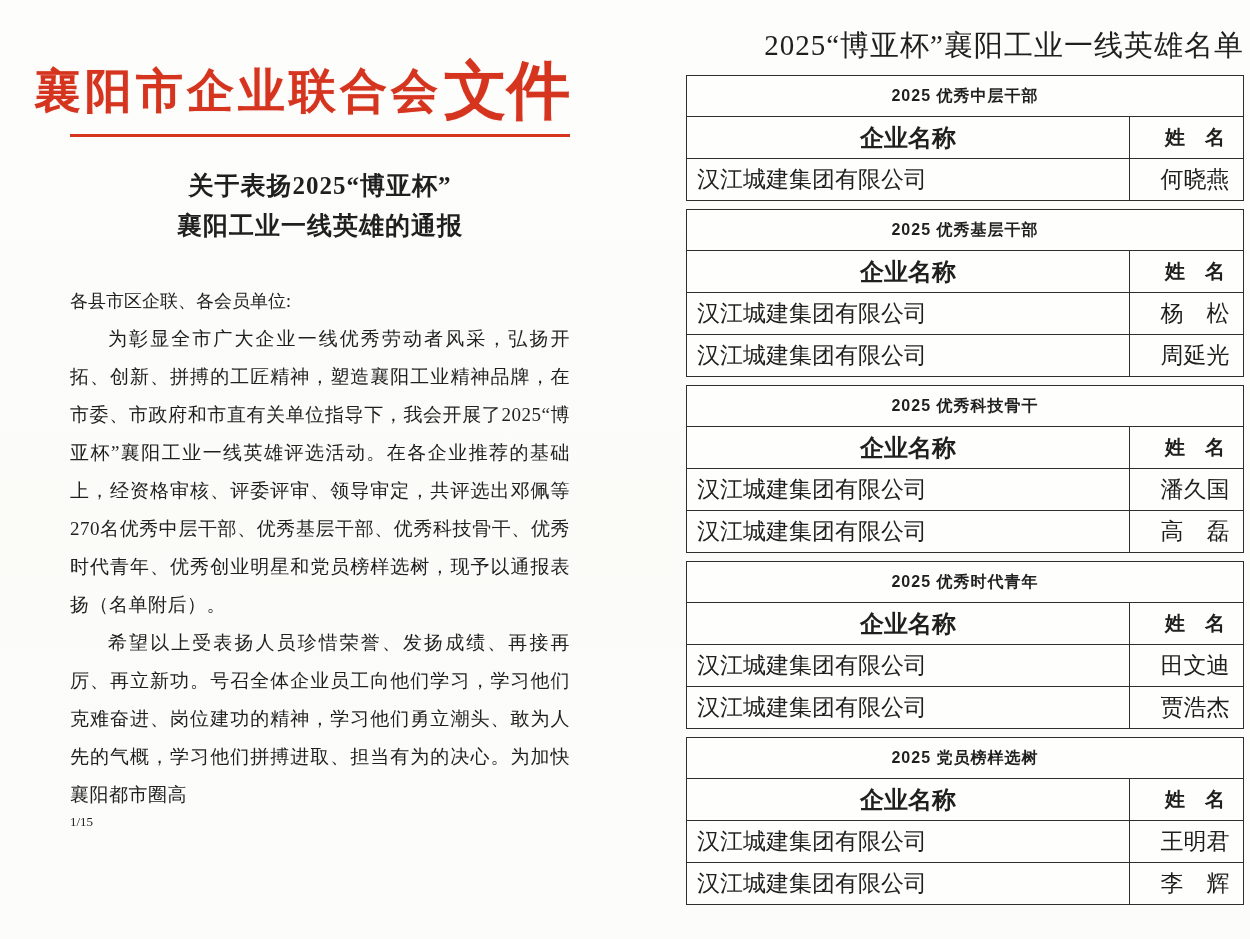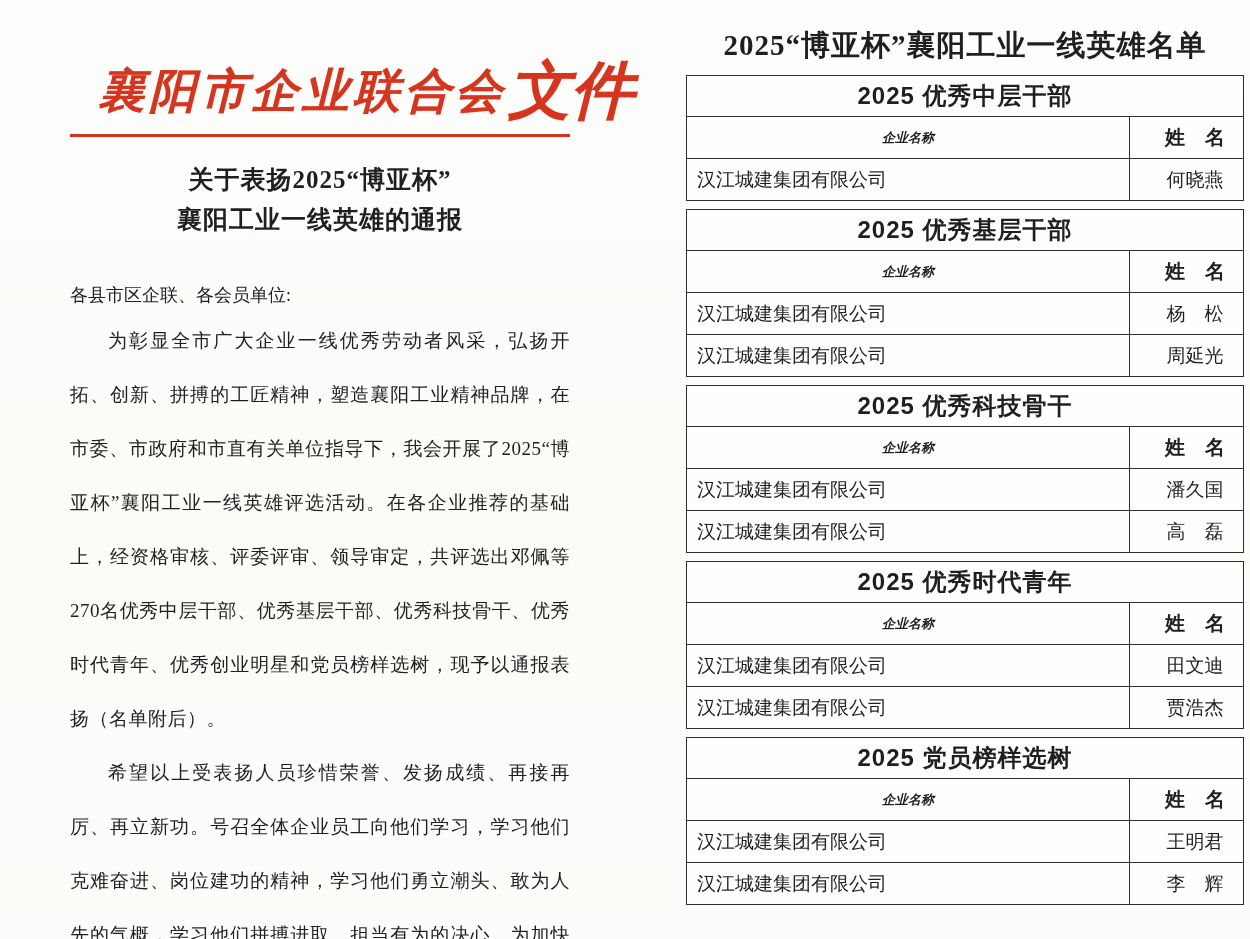--- a/index.html
+++ b/index.html
@@ -13,67 +13,67 @@
     position:relative;
     width:1250px;height:939px;
     background:linear-gradient(180deg,#fdfdfc 0%,#fbfbf8 55%,#fcfcfa 100%);
     color:var(--ink);
     font-family:"Liberation Serif","DejaVu Serif",serif;
     overflow:hidden;
   }
 
   
   .page-left{position:absolute;left:70px;top:60px;width:500px;}
-  .letterhead{display:flex;align-items:center;justify-content:flex-start;padding-left:28px;font-style:italic;}
+  .letterhead{display:flex;align-items:center;justify-content:flex-end;padding-left:28px;}
   .org-names{display:flex;flex-direction:column;}
   .org-line{
     font-weight:bold;color:var(--red);
     font-size:47px;line-height:1.28;letter-spacing:4px;white-space:nowrap;
     text-shadow:0 0 1px rgba(213,52,30,.45);
   }
   .doc-type{
     font-weight:bold;color:var(--red);
     font-size:63px;line-height:1;margin-left:2px;white-space:nowrap;
     text-shadow:0 0 1px rgba(213,52,30,.45);
   }
   .doc-number{text-align:center;font-size:18px;font-weight:600;letter-spacing:1px;margin-top:20px;}
   .red-rule{height:3px;background:var(--red);margin-top:11px;}
   .doc-title{
     text-align:center;font-weight:bold;font-size:25px;line-height:40px;
-    letter-spacing:1px;margin-top:23px;
+    letter-spacing:1px;margin-top:29px;
   }
   .salutation{font-size:18px;line-height:38px;margin-top:36px;}
   .body-para{
-    font-size:19px;line-height:54px;text-align:justify;text-indent:2em;margin:0;
+    font-size:19px;line-height:38px;text-align:justify;text-indent:2em;margin:0;
     letter-spacing:.5px;
   }
   .page-num{text-align:left;padding-right:18px;font-size:13px;margin-top:0;}
 
   
   .page-right{
     position:absolute;left:686px;top:26px;width:558px;
     font-family:"Liberation Sans","DejaVu Sans",sans-serif;
   }
   .roster-title{
     font-family:"Liberation Serif","DejaVu Serif",serif;
-    font-weight:bold;font-size:29px;text-align:center;letter-spacing:1px;white-space:nowrap;
+    font-weight:normal;font-size:29px;text-align:right;letter-spacing:1px;white-space:nowrap;
   }
   .sections{margin-top:9px;}
   .section{border:1.5px solid var(--line);margin-bottom:8px;background:#fefefd;}
   .sec-title{
     height:40px;display:flex;align-items:center;justify-content:center;
-    font-weight:bold;font-size:24px;letter-spacing:1px;
+    font-weight:bold;font-size:16px;letter-spacing:1px;
     border-bottom:1.5px solid var(--line);
   }
   .sec-header{display:flex;height:41px;border-bottom:1.5px solid var(--line);font-weight:bold;}
   .row{display:flex;height:41px;border-bottom:1.5px solid var(--line);}
   .row:last-child{border-bottom:none;}
-  .cell{display:flex;align-items:center;font-size:19px;box-sizing:border-box;}
+  .cell{display:flex;align-items:center;font-size:23px;box-sizing:border-box;}
   .cell.company{width:79.5%;padding-left:10px;}
-  .sec-header .cell.company{justify-content:center;padding-left:0;font-size:13px;font-style:italic;}
+  .sec-header .cell.company{justify-content:center;padding-left:0;font-size:24px;}
   .cell.name{width:20.5%;justify-content:center;border-left:1.5px solid var(--line);padding-left:17px;}
   .sec-header .cell.name{font-size:20px;}
 </style>
 </head>
 <body>
 
 <div class="canvas">
 
   <div class="page-left">
     <div class="letterhead">

